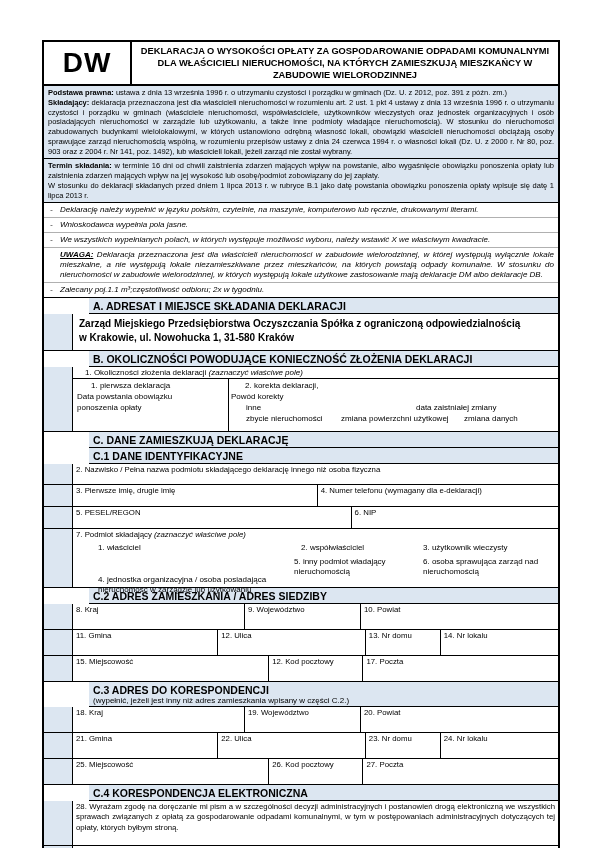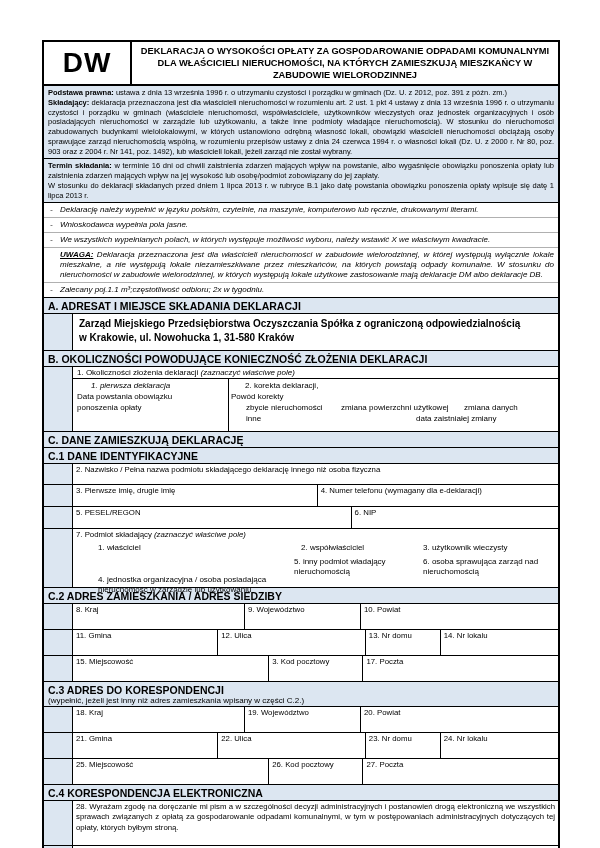--- a/index.html
+++ b/index.html
@@ -14,39 +14,39 @@
   .legal{background:#dce6f1;font-size:7.5px;line-height:1.3;padding:2px 4px;text-align:justify;border-bottom:1px solid #000;}
   .legal b{font-weight:bold;}
   
   .instr{font-size:8px;font-style:italic;border-bottom:1px solid #000;}
   .instr-item{display:flex;padding:2px 4px 2px 6px;border-bottom:1px solid #b0b0b0;line-height:1.25;}
   .instr-item:last-child{border-bottom:none;}
   .dash{width:10px;flex:none;}
   .uwaga{padding:2px 4px 2px 16px;border-bottom:1px solid #b0b0b0;text-align:justify;line-height:1.25;}
   .uwaga .uw-label{font-weight:bold;text-decoration:underline;}
   
-  .sechdr{background:#dce6f1;font-weight:bold;font-size:10.5px;padding:2px 16px 1px 4px;border-bottom:1px solid #000;}
+  .sechdr{background:#dce6f1;font-weight:bold;font-size:10.5px;padding:2px 16px 1px 4px;border-bottom:1px solid #000;margin-left:45px;}
   .sechdr .subnote{font-weight:normal;font-size:8px;display:block;font-style:normal;}
   
   .frow{display:flex;background:#dce6f1;border-bottom:1px solid #000;}
   .frow:last-child{border-bottom:none;}
   .strip{width:28px;flex:none;}
   .cells{flex:1;display:flex;background:#a3a3a3;border-left:1px solid #000;}
   .fcell{position:relative;border-right:1px solid #000;padding:1px 3px;font-size:7.8px;background:#fff;}
   .fcell:last-child{border-right:none;}
   .flabel{display:block;line-height:1.2;}
   
   .addr{font-weight:bold;font-size:10px;line-height:1.35;padding:3px 6px;}
   
   .bwrap{flex:1;display:flex;flex-direction:column;background:#fff;border-left:1px solid #000;}
-  .btitle{border-bottom:1px solid #000;padding:1px 4px;font-size:8px;}
+  .btitle{border-bottom:1px solid #000;padding:1px 12px;font-size:8px;}
   .btitle i{font-style:italic;}
   .bcols{display:flex;flex:1;}
   .bcol1{width:147px;flex:none;border-right:1px solid #000;padding:2px 4px;font-size:8px;line-height:1.35;}
-  .bcol1 .opt{padding-left:14px;font-style:italic;}
+  .bcol1 .opt{padding-left:14px;}
   .bcol2{flex:1;position:relative;font-size:8px;line-height:1.35;padding:2px 0;}
   .bline{position:relative;height:11px;}
   .pos{position:absolute;top:0;white-space:nowrap;}
   .indent1{padding-left:16px;}
   .indent0{padding-left:2px;}
   
   .optsbox{position:relative;height:44px;font-size:8px;}
   .optabs{position:absolute;line-height:1.3;}
   
   .consent{font-size:7.8px;line-height:1.3;padding:1px 3px;text-align:justify;}
@@ -115,27 +115,27 @@
         <div class="bcols">
           <div class="bcol1">
             <div class="opt">1. pierwsza deklaracja</div>
             <div>Data powstania obowiązku</div>
             <div>ponoszenia opłaty</div>
           </div>
           <div class="bcol2">
             <div class="indent1">2. korekta deklaracji,</div>
             <div class="indent0">Powód korekty</div>
             <div class="bline">
+              <span class="pos" style="left:17px">inne</span>
+              <span class="pos" style="left:187px">data zaistniałej zmiany</span>
+            </div>
+            <div class="bline">
               <span class="pos" style="left:17px">zbycie nieruchomości</span>
               <span class="pos" style="left:112px">zmiana powierzchni użytkowej</span>
               <span class="pos" style="left:235px">zmiana danych</span>
-            </div>
-            <div class="bline">
-              <span class="pos" style="left:17px">inne</span>
-              <span class="pos" style="left:187px">data zaistniałej zmiany</span>
             </div>
           </div>
         </div>
       </div>
     </div>
 
     <div class="sechdr">C. DANE ZAMIESZKUJĄ DEKLARACJĘ</div>
     <div class="sechdr">C.1 DANE IDENTYFIKACYJNE</div>
 
     <div class="frow" style="height:20px">
@@ -217,21 +217,21 @@
           </div>
       </div>
     </div>
     <div class="frow" style="height:25px">
       <div class="strip"></div>
       <div class="cells">
         <div class="fcell" style="width:39%">
             <span class="flabel">15. Miejscowość</span>
           </div>
         <div class="fcell" style="width:18%">
-            <span class="flabel">3. Kod pocztowy</span>
+            <span class="flabel">12. Kod pocztowy</span>
           </div>
         <div class="fcell" style="flex:1">
             <span class="flabel">17. Poczta</span>
           </div>
       </div>
     </div>
 
     <div class="sechdr">
       <span>C.3 ADRES DO KORESPONDENCJI</span>
       <span class="subnote">(wypełnić, jeżeli jest inny niż adres zamieszkania wpisany w części C.2.)</span>

